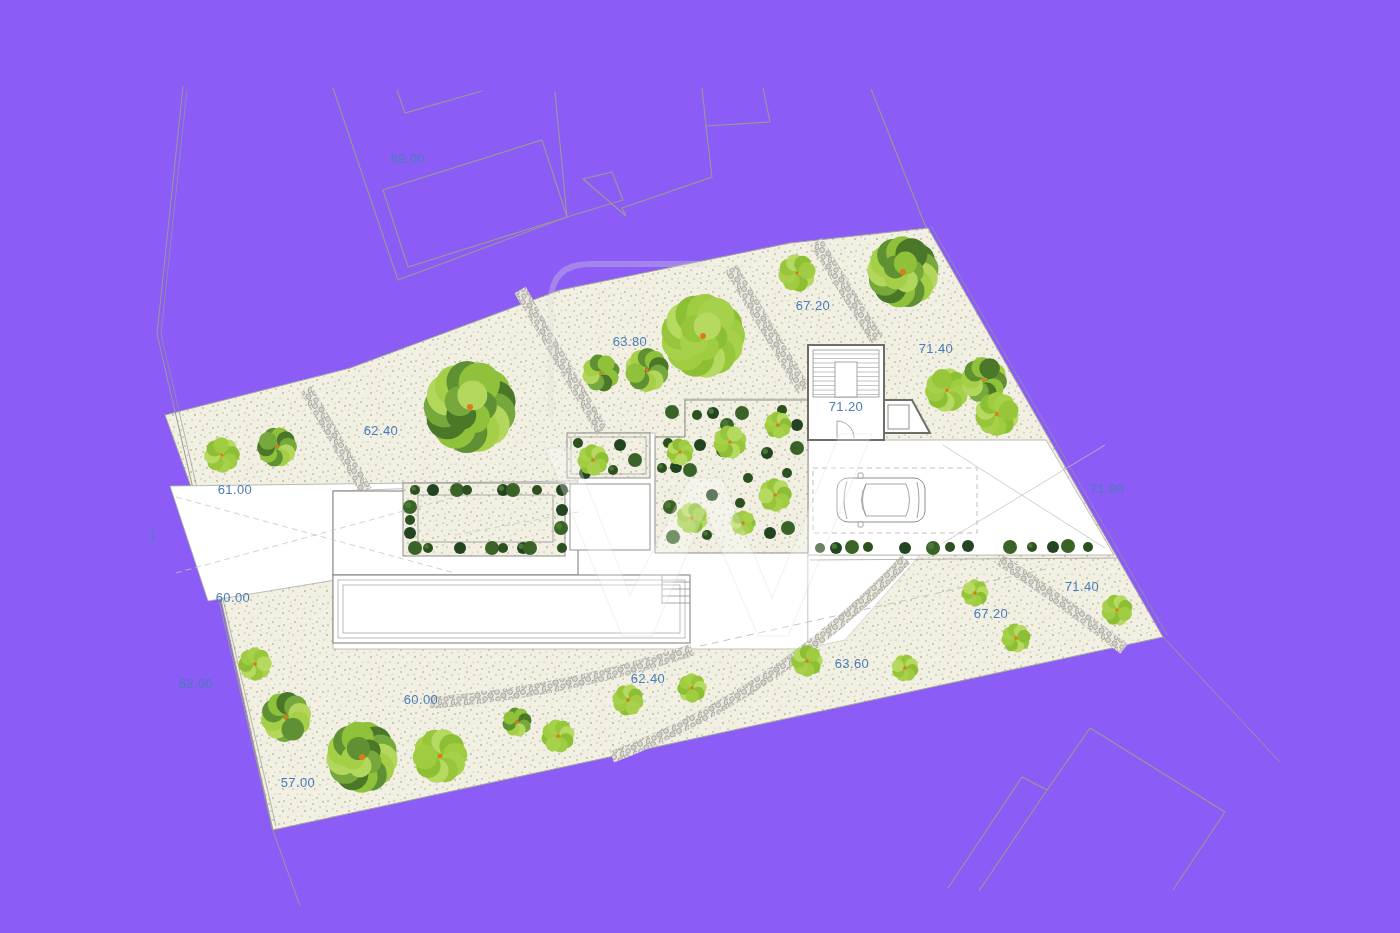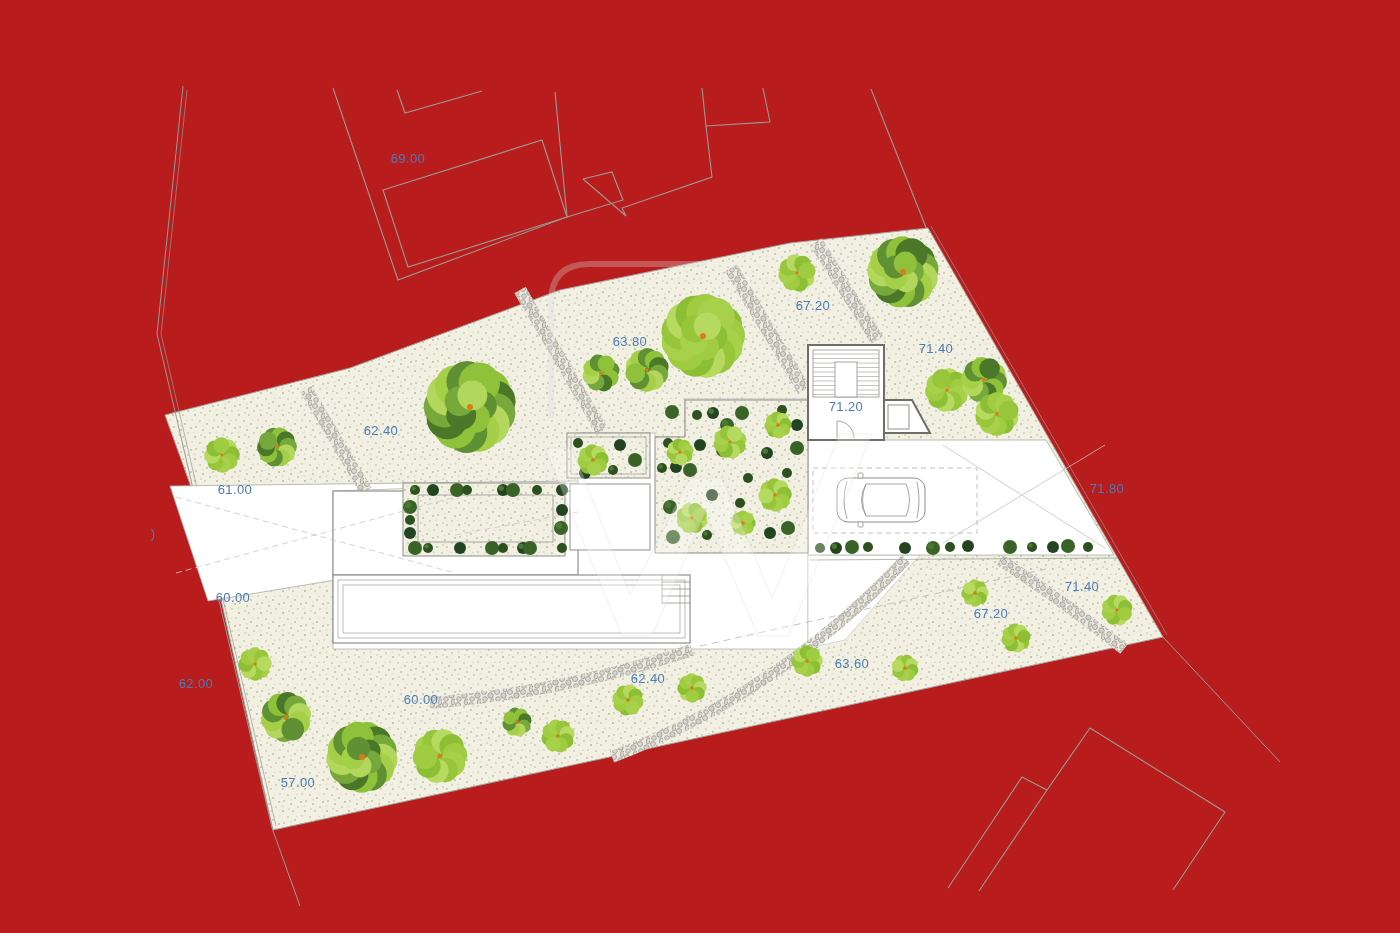--- a/index.html
+++ b/index.html
@@ -1,16 +1,16 @@
 <!DOCTYPE html>
 <html><head>
 <meta charset="utf-8">
 <style>
   html,body{margin:0;padding:0;background:#ffffff;}
-  .stage{position:relative;width:1400px;height:933px;background:#b91c1c;overflow:hidden;
+  .stage{position:relative;width:1400px;height:933px;background:#8b5cf6;overflow:hidden;
          font-family:"Liberation Sans",sans-serif;}
   svg{display:block;}
   text.lbl{font-family:"Liberation Sans",sans-serif;font-size:13px;fill:#4a7cb8;
            letter-spacing:.4px;text-anchor:middle;}
 </style>
 </head>
 <body>
 
 <div class="stage">
 <svg id="plan" width="1400" height="933" viewBox="0 0 1400 933">

